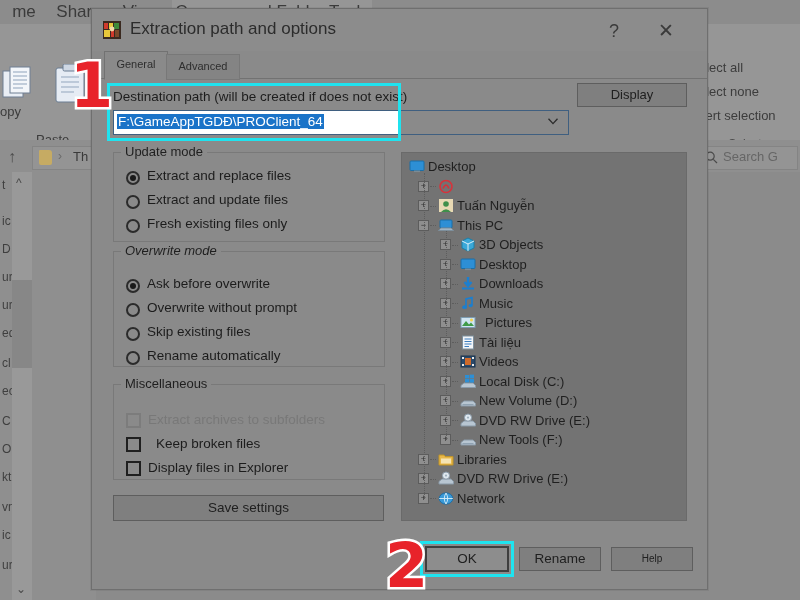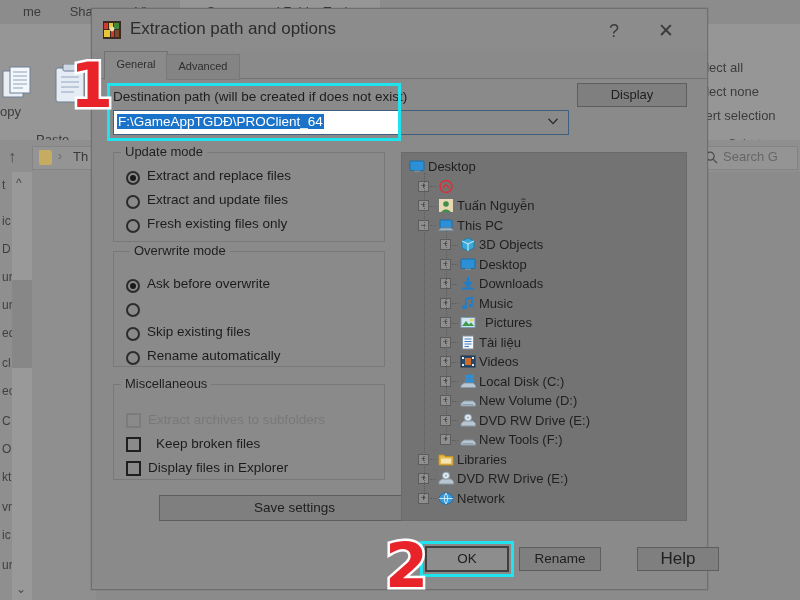--- a/index.html
+++ b/index.html
@@ -5,21 +5,21 @@
   html,body{margin:0;padding:0;}
   body{
     width:800px;height:600px;overflow:hidden;position:relative;
     background:#8f8f8f;
     font-family:"Liberation Sans","DejaVu Sans",sans-serif;
     -webkit-font-smoothing:antialiased;
   }
   
   #bg{position:absolute;inset:0;background:#8f8f8f;}
   .bg-ribbon-tabs{position:absolute;top:0;left:0;width:800px;height:24px;background:#8c8c8c;}
-  .bg-tab{position:absolute;top:0;height:24px;line-height:24px;font-size:13px;color:#3b3b3b;text-align:center;margin-left:8px;}
+  .bg-tab{position:absolute;top:0;height:24px;line-height:24px;font-size:17px;color:#3b3b3b;text-align:center;}
   .bg-tab.sel{background:#969696;}
   .bg-ribbon{position:absolute;top:24px;left:0;width:800px;height:116px;background:#969696;
              border-bottom:1px solid #7d7d7d;}
   .bg-group-label{position:absolute;font-size:12px;color:#4a4a4a;text-align:center;}
   .bg-grp-sep{position:absolute;top:28px;width:1px;height:84px;background:#868686;}
   .bg-cmd{position:absolute;font-size:13px;color:#3c3c3c;white-space:nowrap;}
   .bg-addr{position:absolute;top:140px;left:0;width:800px;height:32px;background:#8f8f8f;
            border-bottom:1px solid #828282;}
   .bg-addrbox{position:absolute;top:146px;left:32px;width:660px;height:22px;background:#949494;
               border:1px solid #848484;}
@@ -72,51 +72,51 @@
        font-size:13px;color:#202020;text-align:center;}
   .btn-display{left:577px;top:83px;width:110px;height:24px;line-height:22px;}
   .btn-newfolder{left:577px;top:113px;width:110px;height:24px;line-height:22px;}
 
   
   .grp{position:absolute;border:1px solid #797979;box-sizing:border-box;}
   .grp-title{position:absolute;font-size:13px;color:#1f1f1f;background:#8a8a8a;padding:0 4px;}
   .grp-update{left:113px;top:152px;width:272px;height:90px;}
   .t-update{left:121px;top:144px;}
   .grp-over{left:113px;top:251px;width:272px;height:116px;}
-  .t-over{left:130px;top:243px;}
+  .t-over{left:121px;top:243px;font-style:italic;}
   .grp-misc{left:113px;top:384px;width:272px;height:96px;}
   .t-misc{left:121px;top:376px;}
 
   .opt{position:absolute;font-size:13.5px;color:#1c1c1c;white-space:nowrap;}
   .opt.disabled{color:#787878;}
   .radio{position:absolute;width:14px;height:14px;border:2px solid #2b2b2b;border-radius:50%;
          box-sizing:border-box;background:#8a8a8a;}
   .radio.on::after{content:"";position:absolute;left:2px;top:2px;width:6px;height:6px;
                    border-radius:50%;background:#1a1a1a;}
   .chk{position:absolute;width:15px;height:15px;border:2px solid #1f1f1f;box-sizing:border-box;
        background:#8a8a8a;}
   .chk.disabled{border-color:#7c7c7c;}
 
-  .btn-save{left:113px;top:495px;width:271px;height:26px;line-height:24px;font-size:13.5px;margin-left:46px;}
+  .btn-save{left:113px;top:495px;width:271px;height:26px;line-height:24px;font-size:13.5px;}
 
   
   .tree{position:absolute;left:401px;top:152px;width:286px;height:369px;background:#737373;
         border:1px solid #6a6a6a;box-sizing:border-box;overflow:hidden;}
   .tnode{position:absolute;height:19px;line-height:19px;font-size:13px;color:#1f1f1f;white-space:nowrap;}
   .texp{position:absolute;width:11px;height:11px;border:1px solid #5c5c5c;background:#8f8f8f;
         box-sizing:border-box;font-size:9px;line-height:9px;text-align:center;color:#333;}
   .tico{position:absolute;width:15px;height:14px;}
   .tdots{position:absolute;border-left:1px dotted #5d5d5d;}
   .tdash{position:absolute;border-top:1px dotted #5d5d5d;height:0;}
 
   
   .btn-ok{left:425px;top:546px;width:84px;height:26px;line-height:22px;font-size:13.5px;
           background:#8d8d8d;border:2px solid #3e3e3e;}
   .btn-cancel{left:519px;top:547px;width:82px;height:24px;line-height:22px;font-size:13.5px;}
-  .btn-help{left:611px;top:547px;width:82px;height:24px;line-height:22px;font-size:17px;margin-left:26px;}
+  .btn-help{left:611px;top:547px;width:82px;height:24px;line-height:22px;font-size:10px;}
   .hl-ok{position:absolute;left:420px;top:541px;width:94px;height:36px;border:3px solid #1fe3ef;
          box-sizing:border-box;}
 
   
   .annot{position:absolute;font-size:62px;font-weight:bold;color:#e8232a;
          font-family:"DejaVu Sans",sans-serif;line-height:1;
          -webkit-text-stroke:5px #ffffff;paint-order:stroke fill;}
   .annot .inner{position:relative;}
   #annot1{left:70px;top:55px;}
   #annot2{left:385px;top:535px;}
@@ -259,20 +259,21 @@
   <div class="radio" style="left:126px;top:195px;"></div>
   <div class="opt" style="left:147px;top:192px;">Extract and update files</div>
   <div class="radio" style="left:126px;top:219px;"></div>
   <div class="opt" style="left:147px;top:216px;">Fresh existing files only</div>
 
   <div class="grp grp-over"></div>
   <div class="grp-title t-over">Overwrite mode</div>
   <div class="radio on" style="left:126px;top:279px;"></div>
   <div class="opt" style="left:147px;top:276px;">Ask before overwrite</div>
   <div class="radio" style="left:126px;top:303px;"></div>
+  <div class="opt" style="left:147px;top:300px;">Overwrite without prompt</div>
   <div class="radio" style="left:126px;top:327px;"></div>
   <div class="opt" style="left:147px;top:324px;">Skip existing files</div>
   <div class="radio" style="left:126px;top:351px;"></div>
   <div class="opt" style="left:147px;top:348px;">Rename automatically</div>
 
   <div class="grp grp-misc"></div>
   <div class="grp-title t-misc">Miscellaneous</div>
   <div class="chk disabled" style="left:126px;top:413px;"></div>
   <div class="opt disabled" style="left:148px;top:412px;">Extract archives to subfolders</div>
   <div class="chk" style="left:126px;top:437px;"></div>

